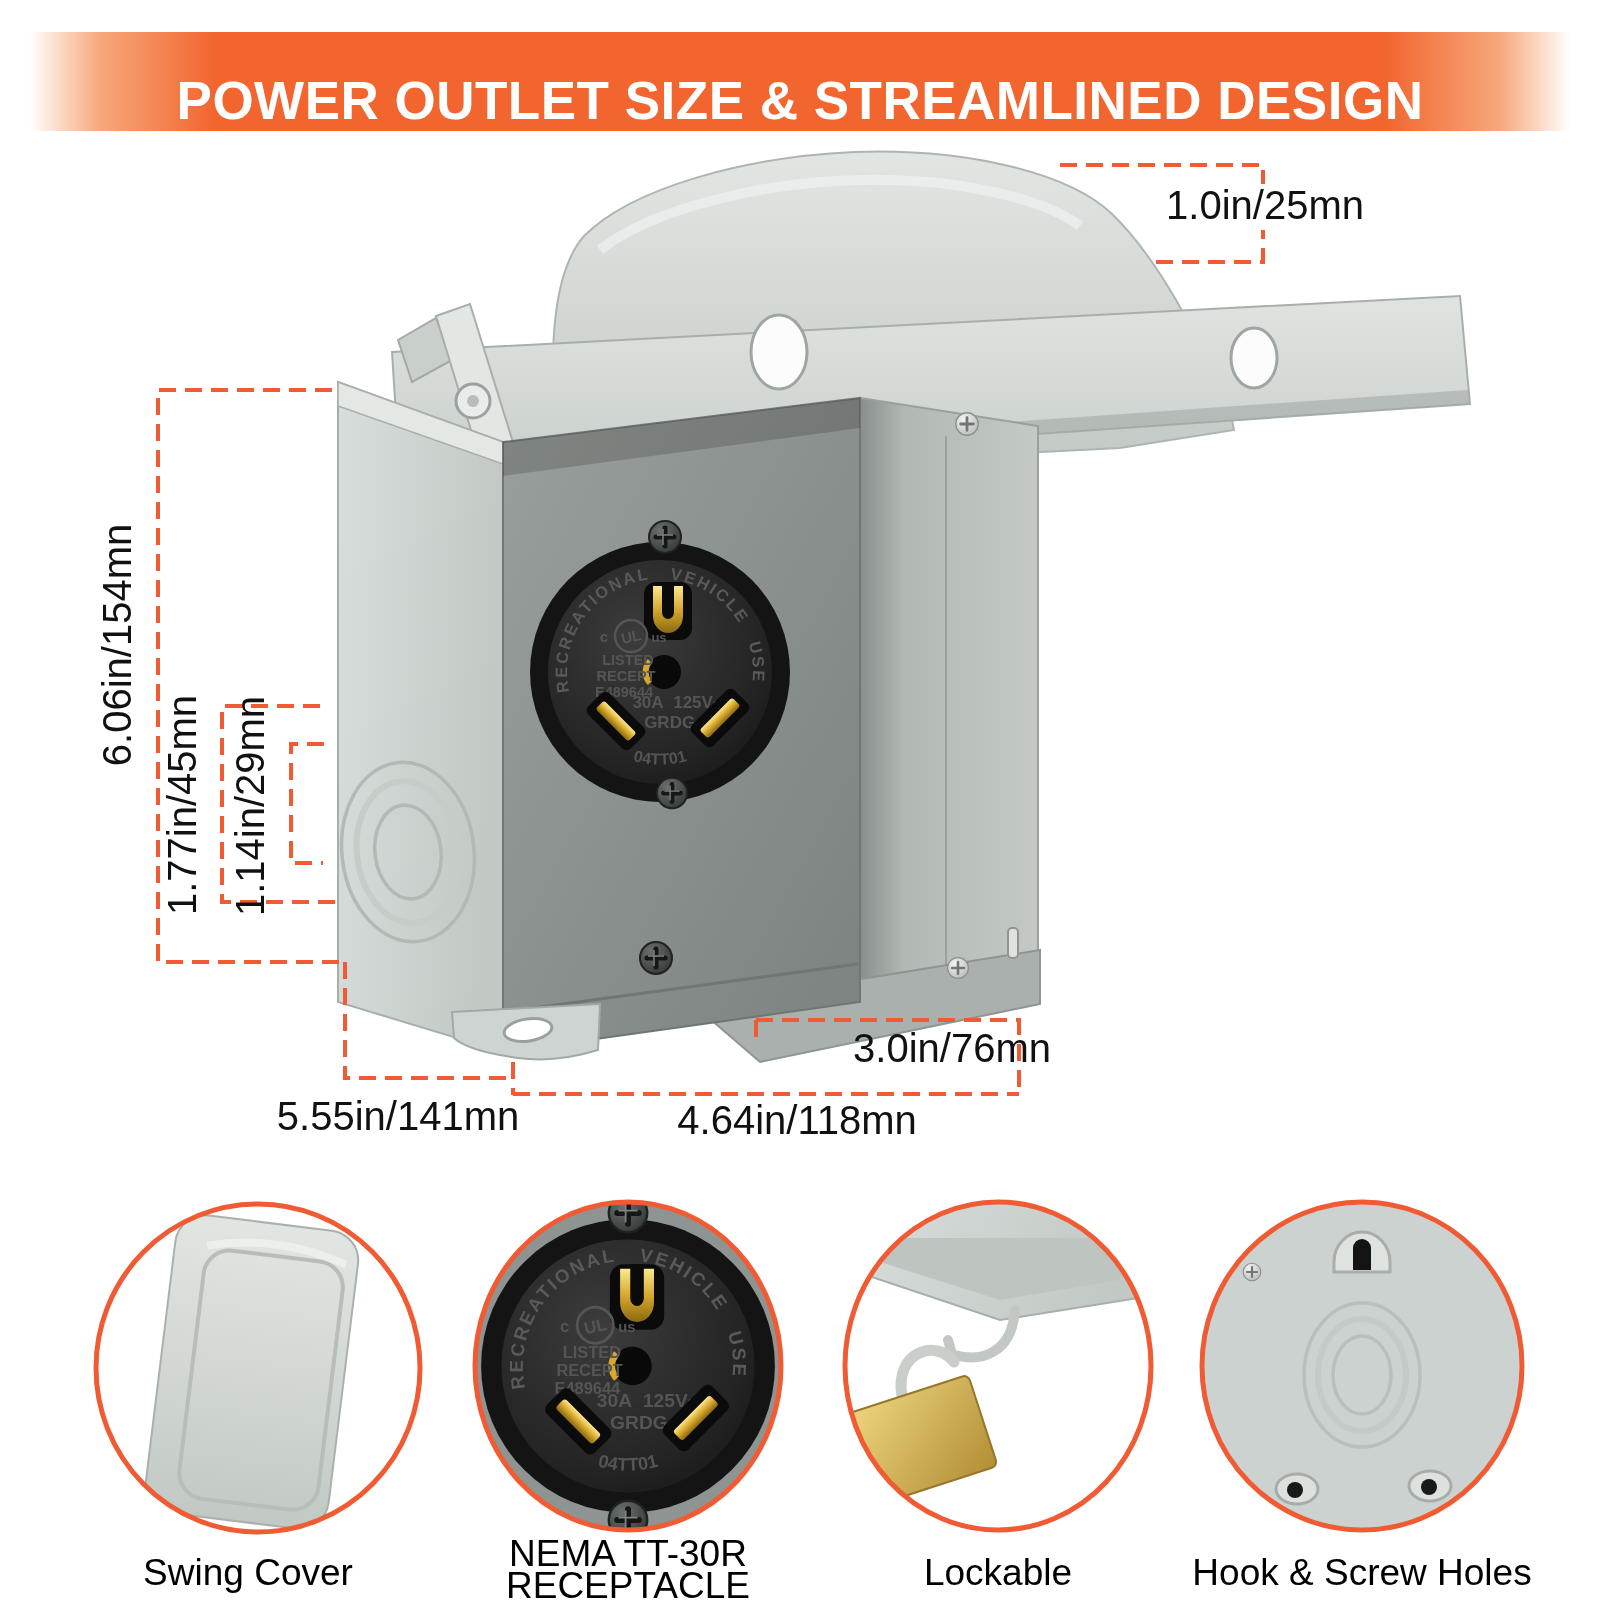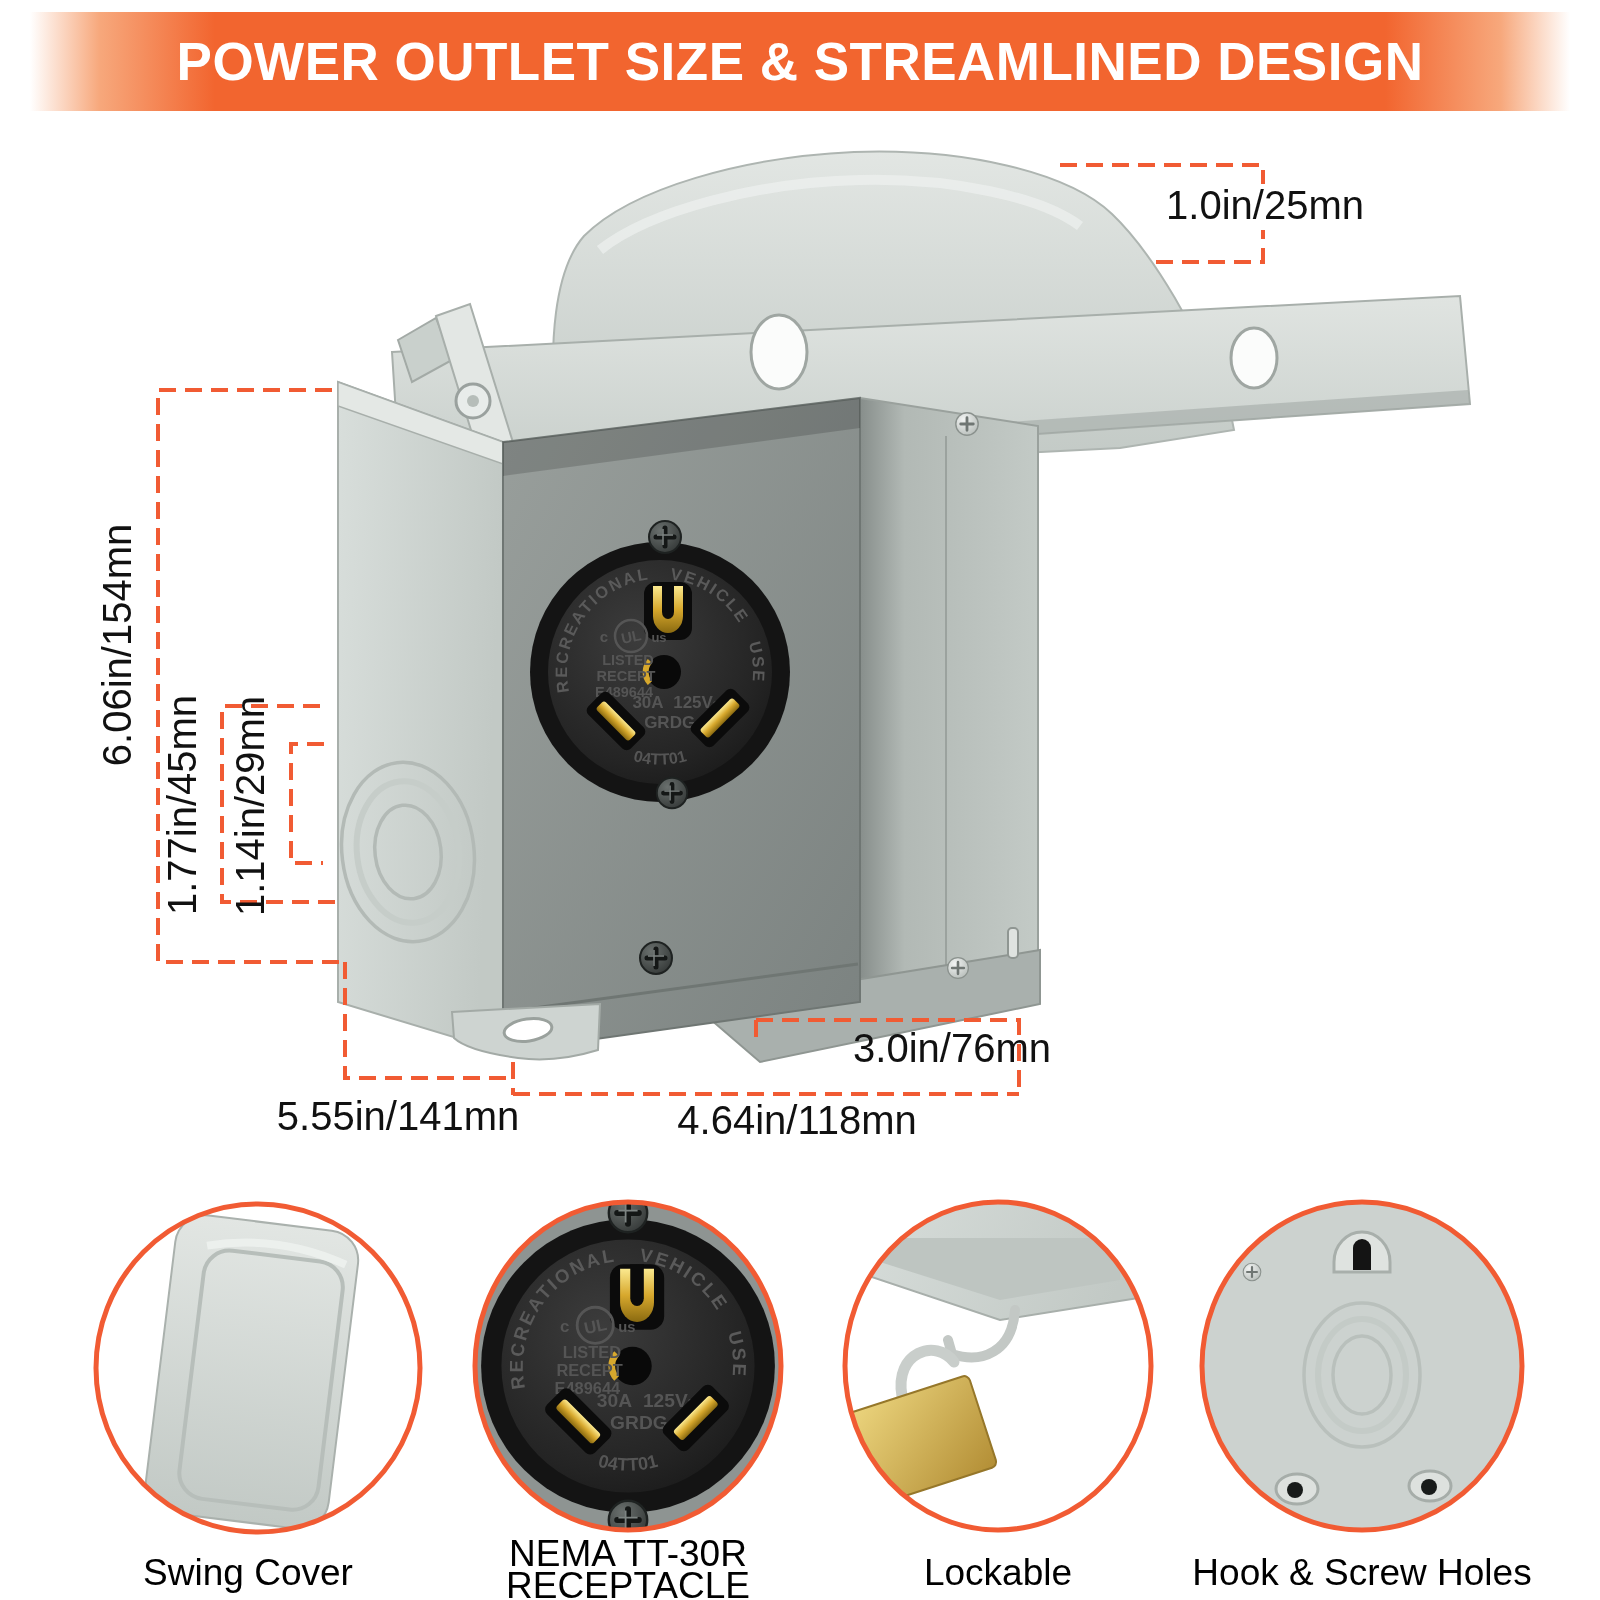--- a/index.html
+++ b/index.html
@@ -1,19 +1,19 @@
 <!DOCTYPE html>
 <html><head>
 <meta charset="utf-8">
 <style>
   html,body{margin:0;padding:0;background:#fff;}
   .page{position:relative;width:1600px;height:1600px;background:#fff;overflow:hidden;
         font-family:"Liberation Sans",sans-serif;}
-  .banner{position:absolute;left:30px;top:12px;width:1540px;height:99px;
-          display:flex;align-items:center;justify-content:center;
+  .banner{position:absolute;left:30px;top:32px;width:1540px;height:99px;
+          display:flex;align-items:flex-end;justify-content:center;
           background:linear-gradient(90deg,#ffffff 0%,#f7a87c 4.5%,#f2652f 12%,#f2652f 88%,#f7a87c 95.5%,#ffffff 100%);}
   .banner h1{margin:0;font-size:53px;font-weight:bold;color:#ffffff;letter-spacing:.5px;white-space:nowrap;}
   svg{position:absolute;left:0;top:0;}
   .dim{stroke:#f15b33;stroke-width:4;stroke-dasharray:17 9;fill:none;}
   .dimtxt{font-size:40px;fill:#111;}
   .cap{font-size:37px;fill:#000;}
   .arctxt{font-size:16.5px;font-weight:bold;letter-spacing:2.2px;word-spacing:13px;fill:#5a5a5a;}
   .eng{fill:#555;font-weight:bold;}
   .ring{stroke:#f15b33;stroke-width:5;fill:none;}
   text{font-family:"Liberation Sans",sans-serif;}

